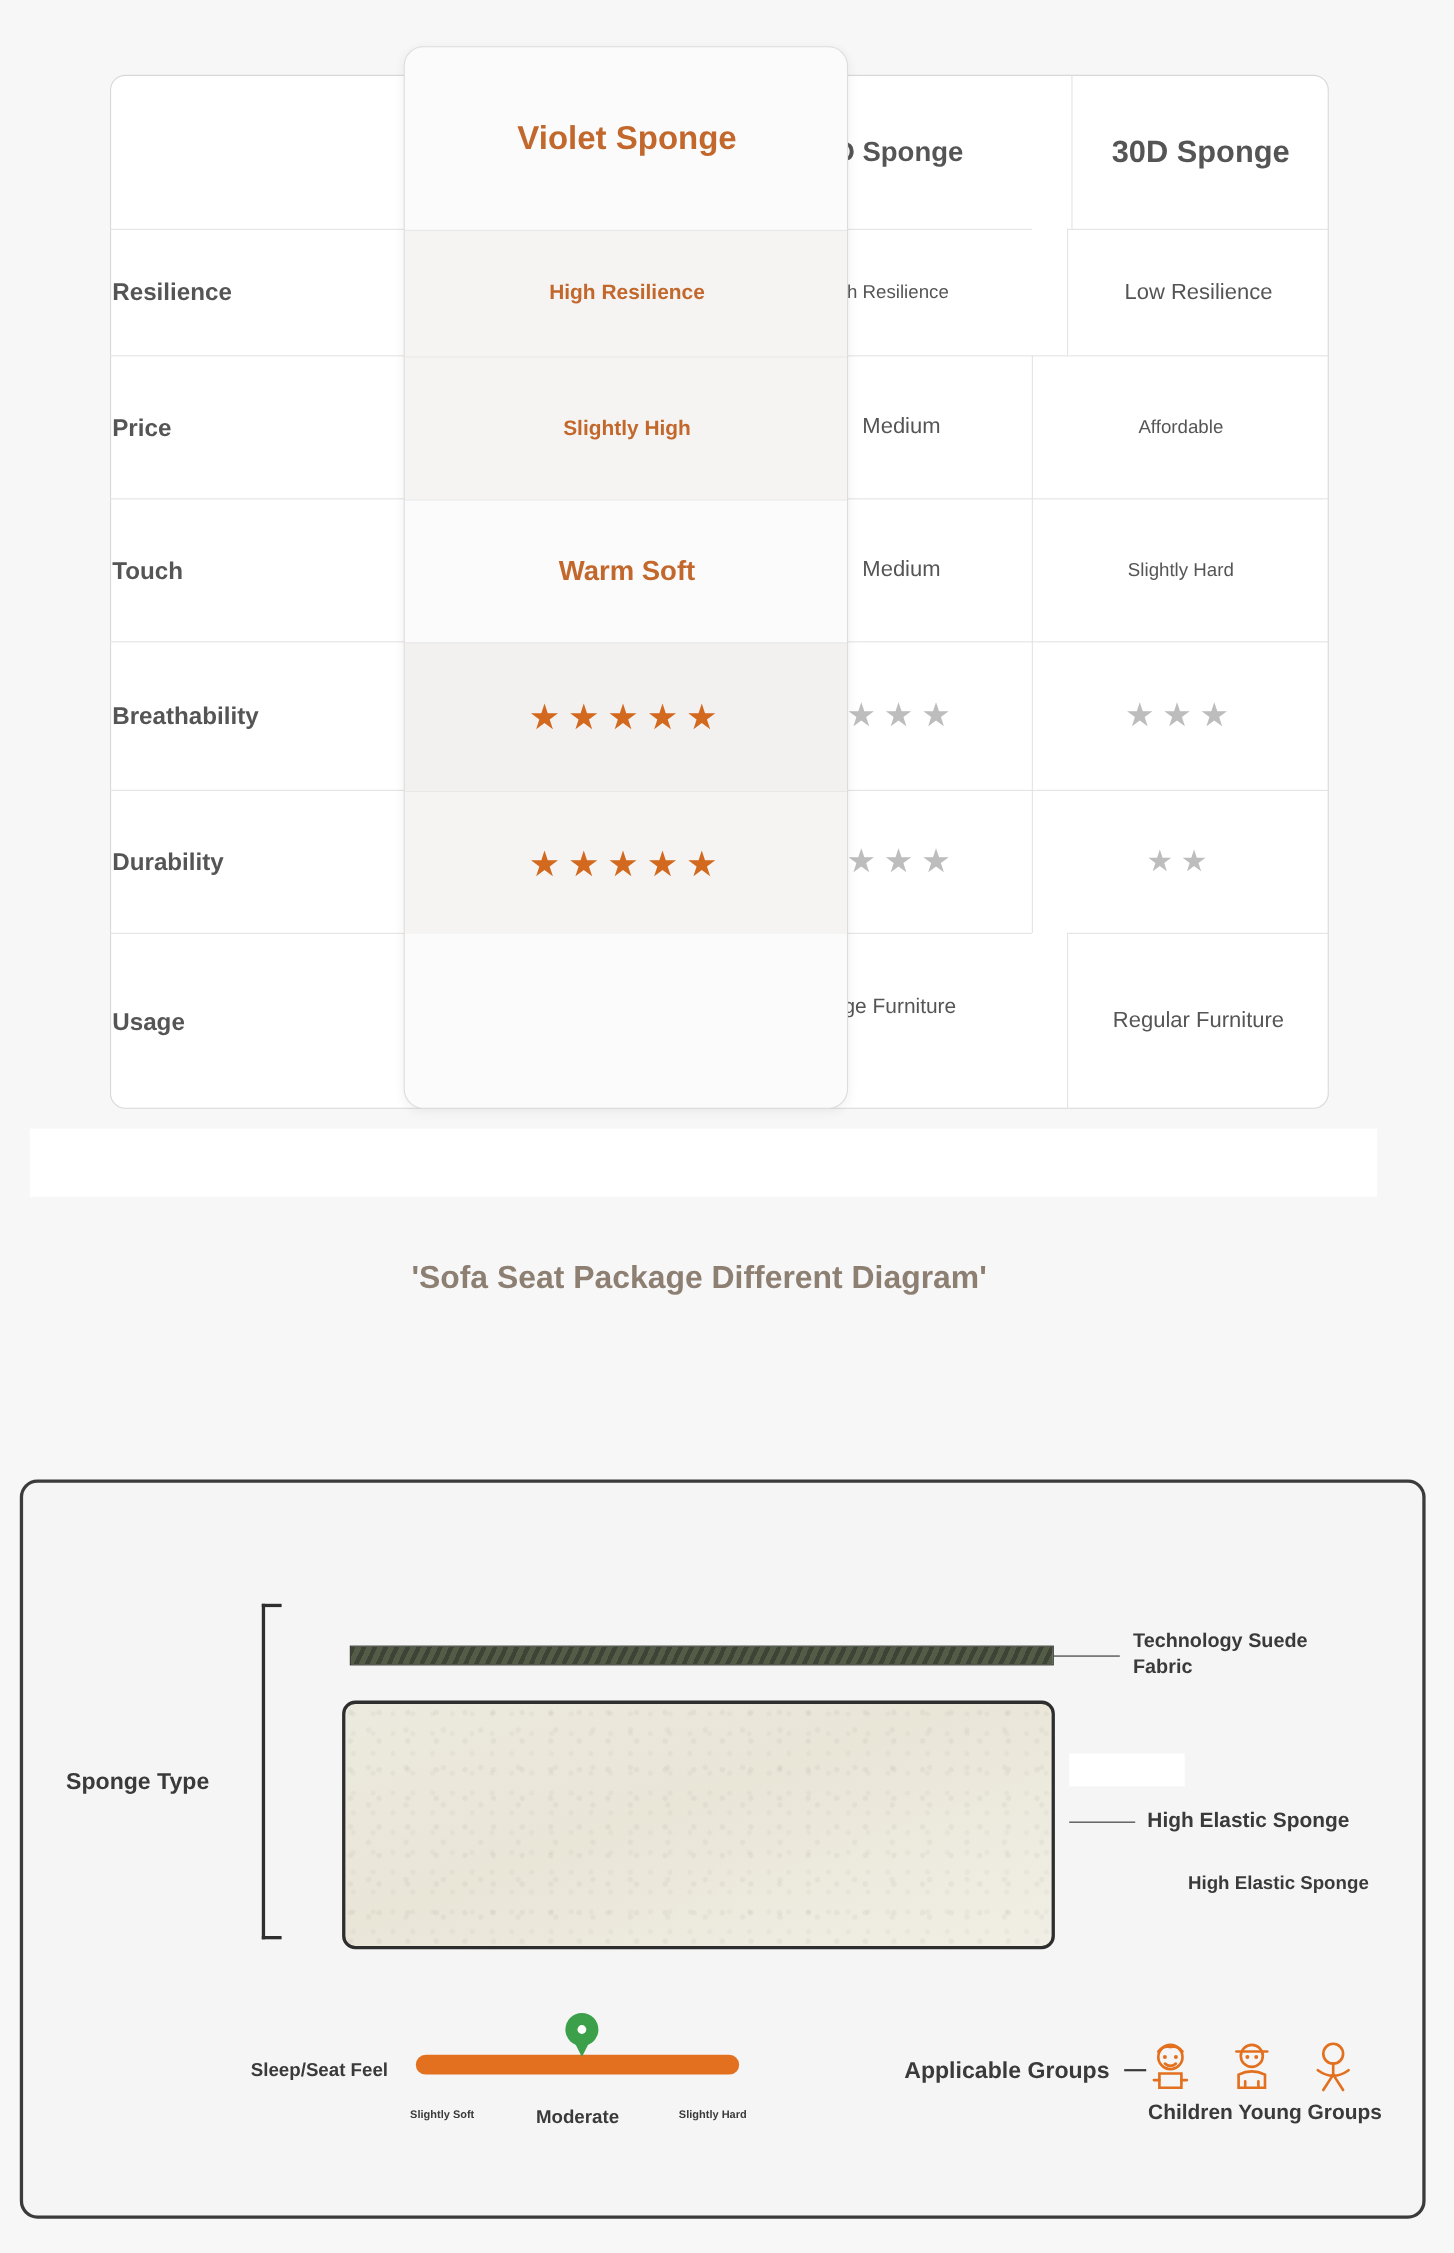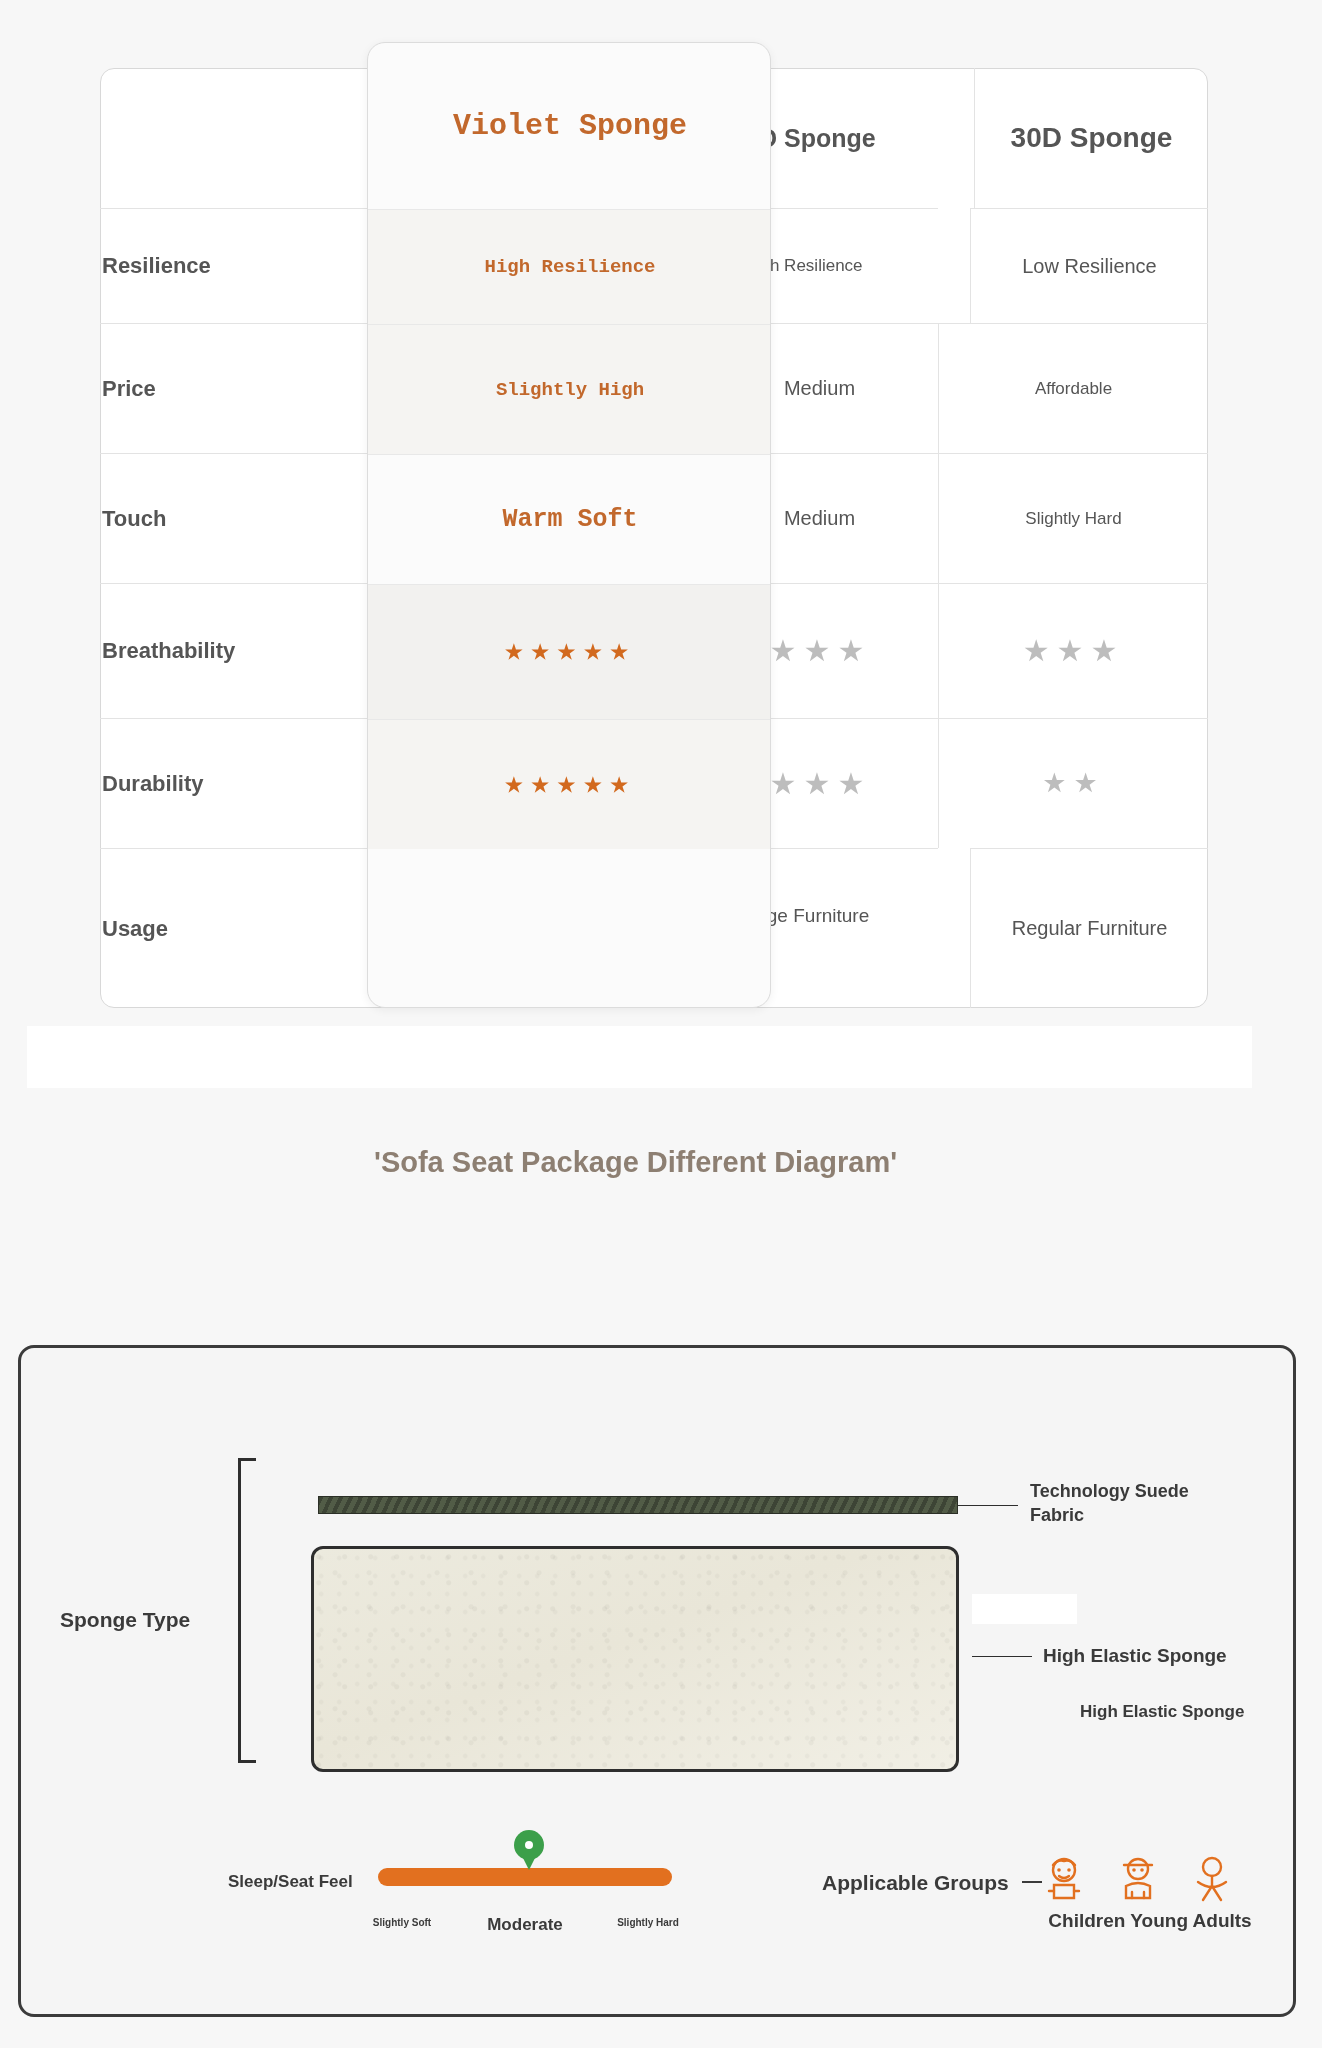--- a/index.html
+++ b/index.html
@@ -132,21 +132,20 @@
     height: 966px;
     display: grid;
     grid-template-rows: 166px 115px 130px 130px 135px 130px 160px;
   }
   .hl-cell {
     display: flex;
     align-items: center;
     justify-content: center;
     box-sizing: border-box;
     text-align: left;
-    font-family: Liberation Mono, monospace;
   }
   .hl-sep {
     border-top: 1.2px solid #e8e8e8;
   }
   .hl-title {
     font-size: 30px;
     font-weight: bold;
     color: #c2682c;
   }
   .hl-strong {
@@ -534,15 +533,15 @@
       <svg width="56" height="56" viewBox="0 0 56 56">
         <g fill="none" stroke="#e2701f" stroke-width="2.4" stroke-linecap="round">
           <circle cx="28" cy="15" r="9"></circle>
           <path d="M28 24 v10"></path>
           <path d="M14 30 q14 10 28 0"></path>
           <path d="M28 34 l-9 14 M28 34 l9 14"></path>
         </g>
       </svg>
     </span>
   </div>
-  <div class="groups-caption">Children Young Adults</div>
+  <div class="groups-caption">Children Young Groups</div>
 
 </div>
 
 </body></html>

